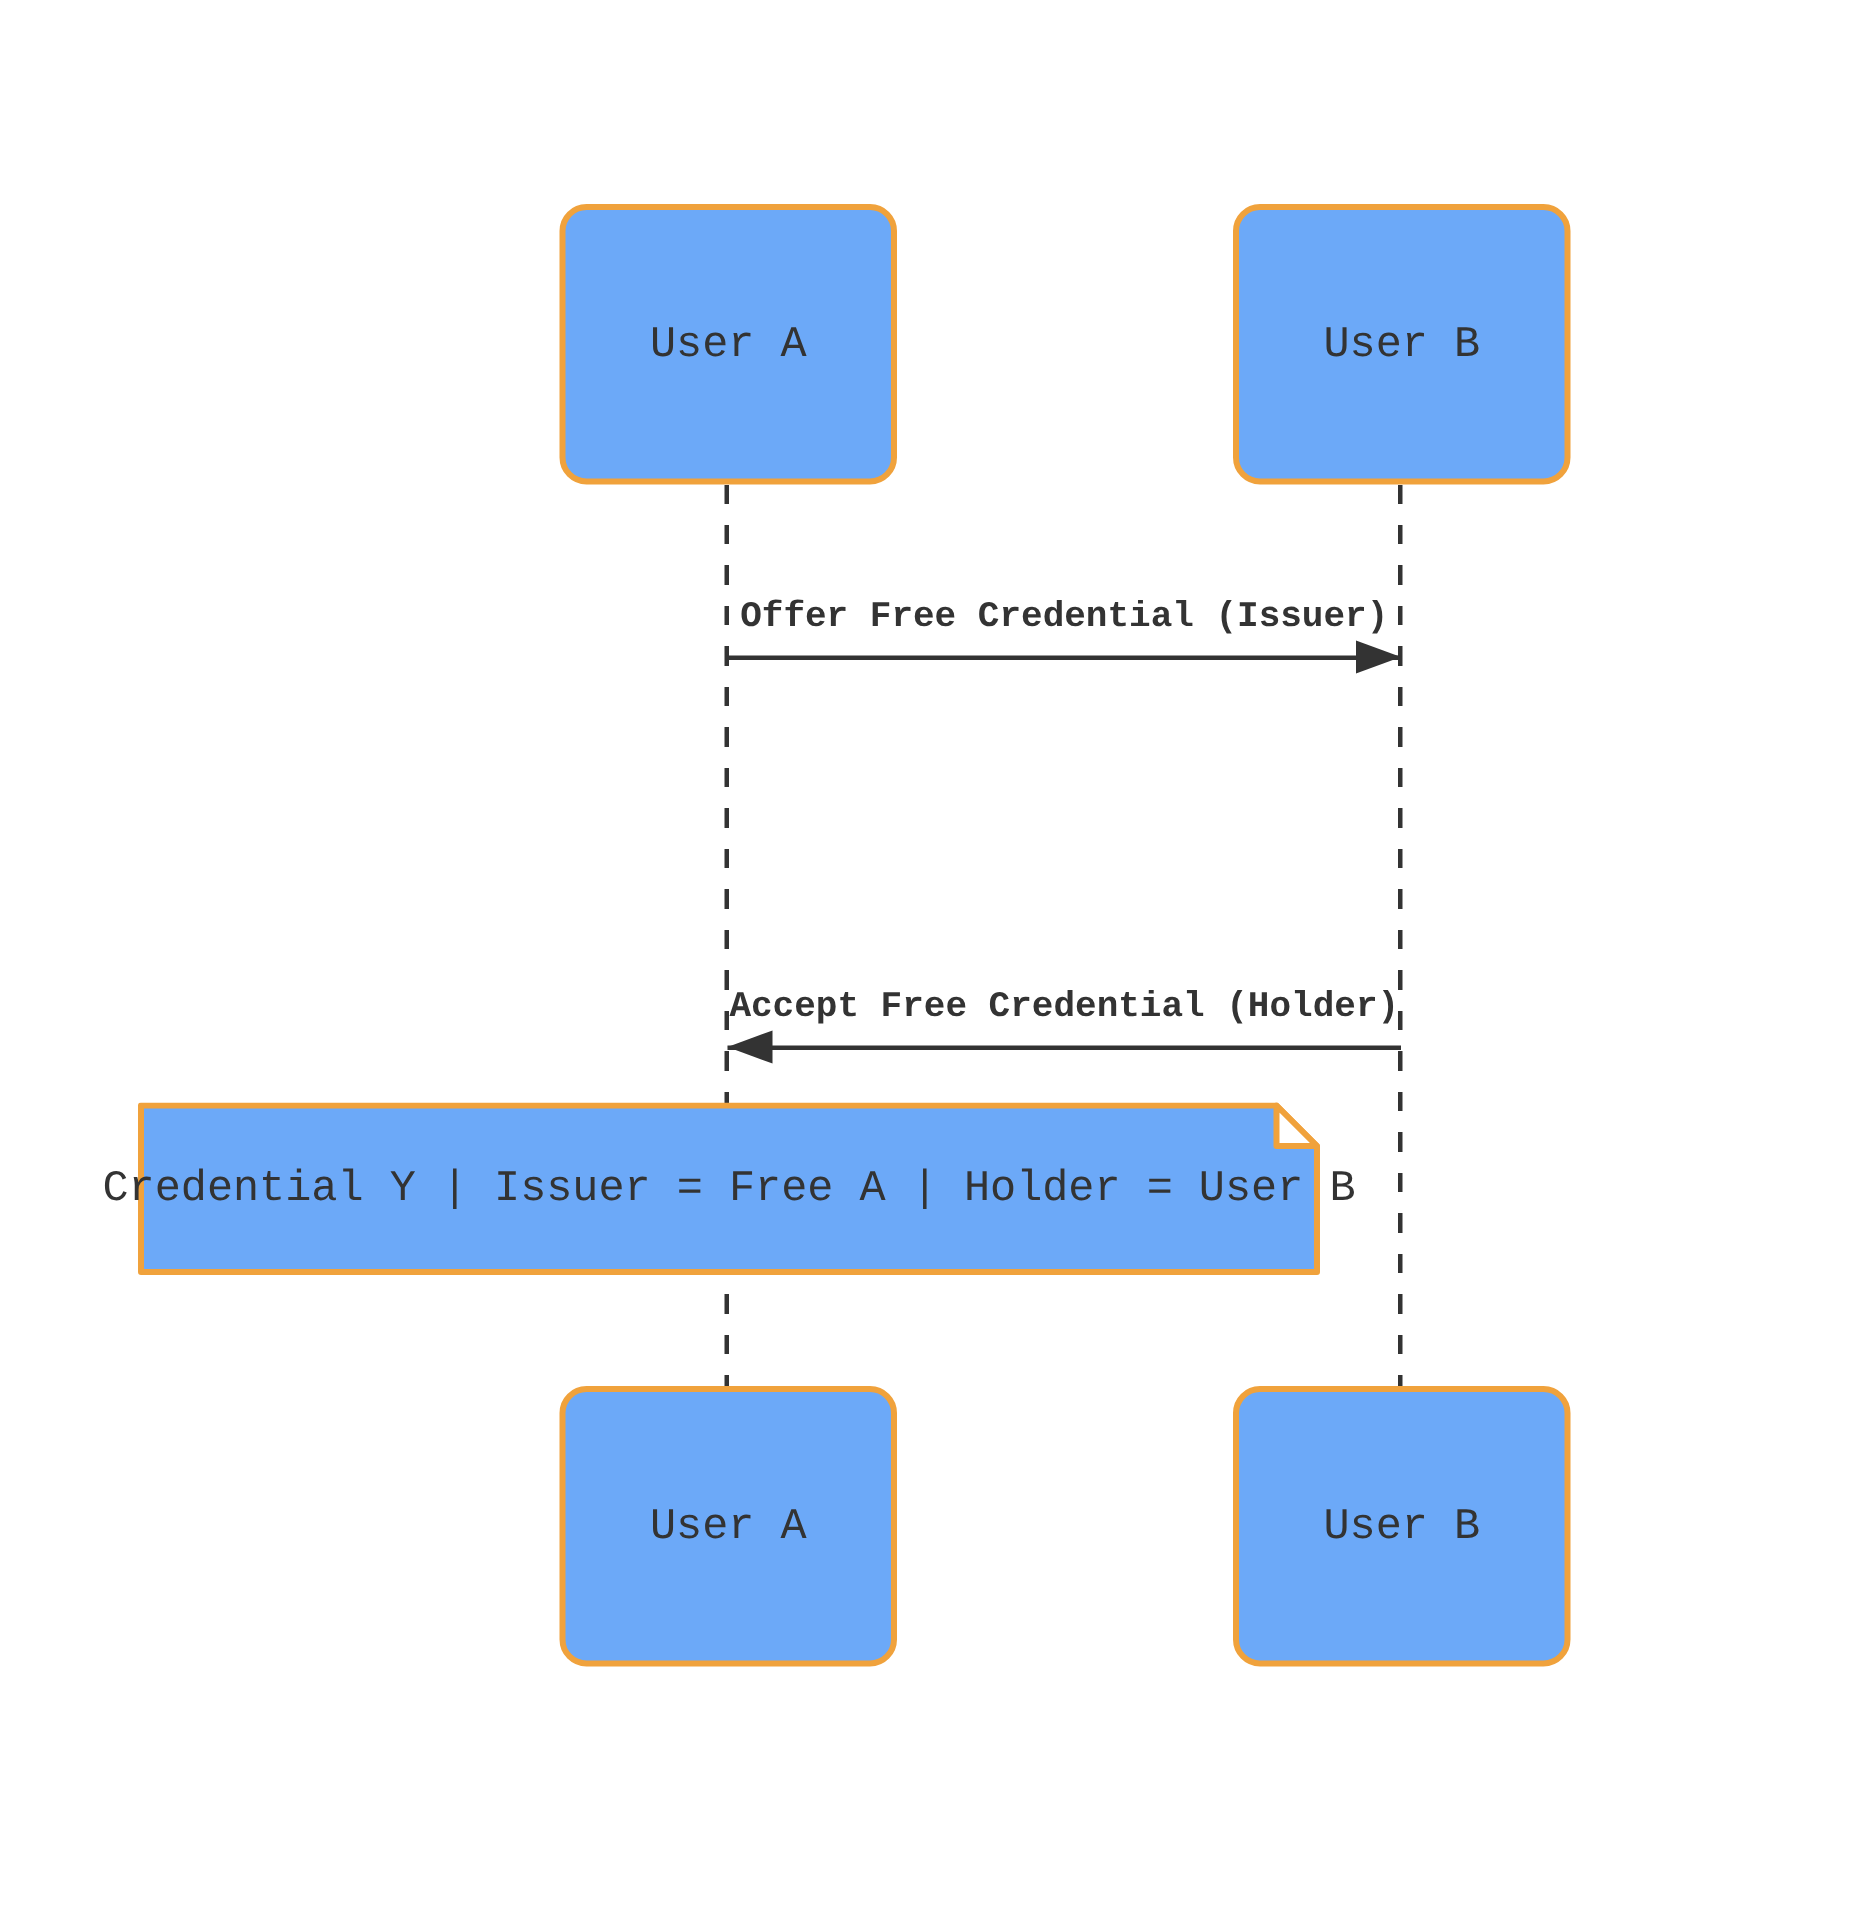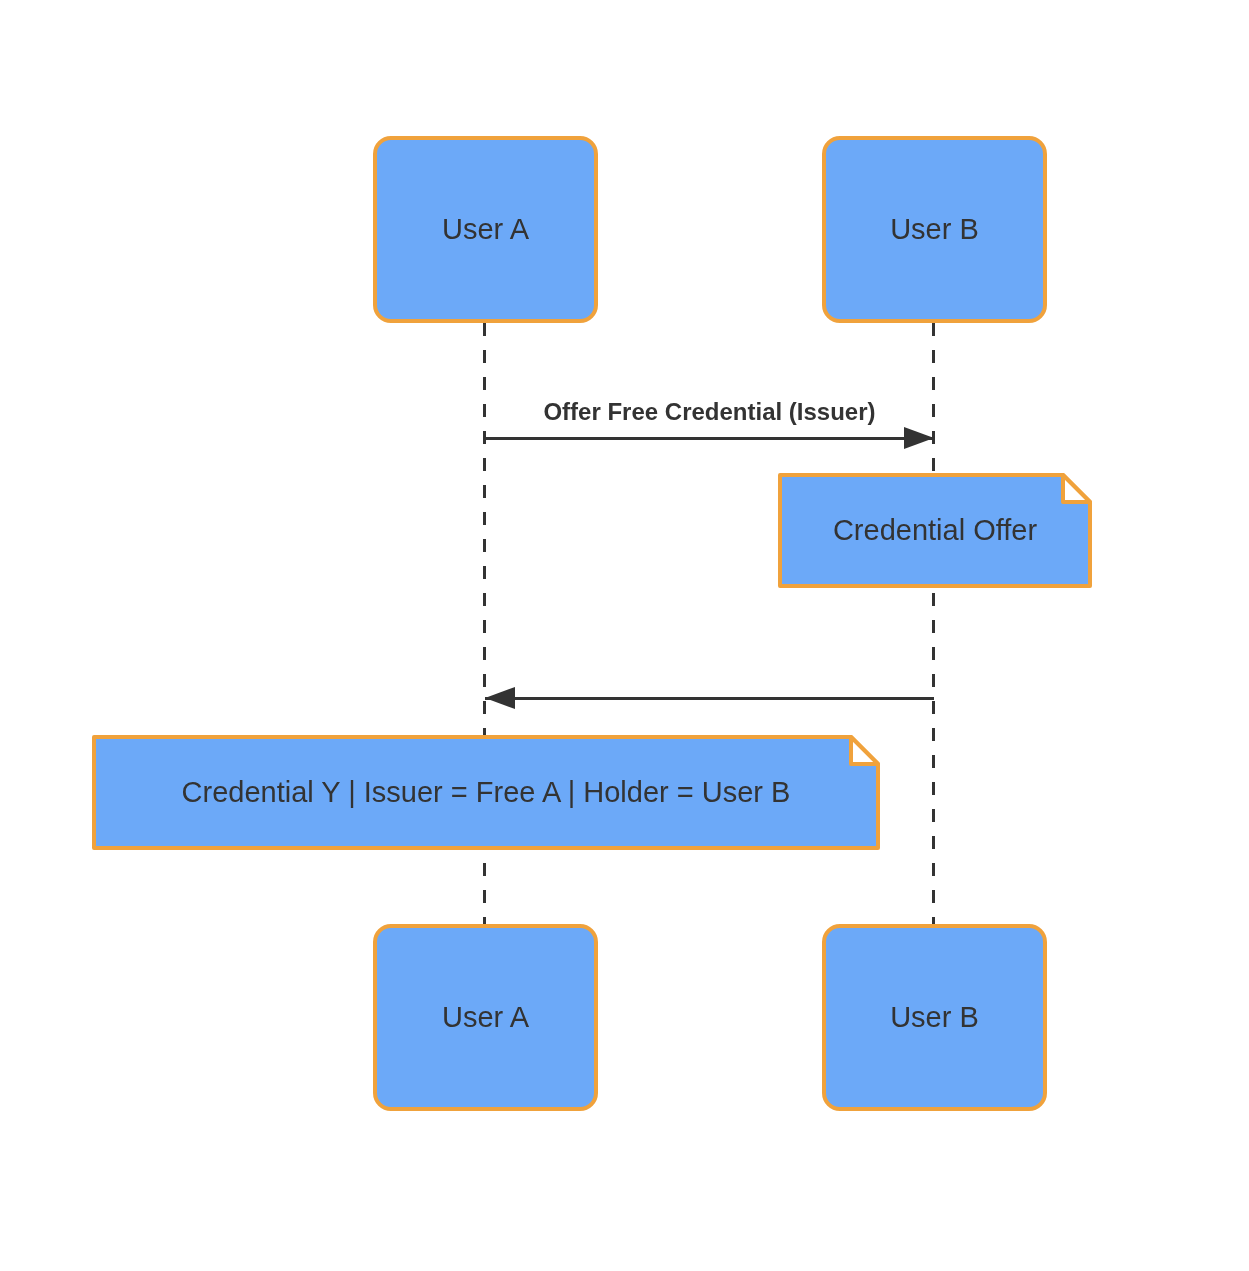--- a/index.html
+++ b/index.html
@@ -11,20 +11,21 @@
     --background:#FFFFFF;
   }
   html,body{margin:0;padding:0;}
   body{background:var(--background);font-family:"Liberation Sans",sans-serif;}
   .canvas{
     position:relative;
     width:1249px;
     height:1271px;
     background:var(--background);
     overflow:hidden;
+    font-family:Liberation Mono, monospace;
   }
   .actor-box{
     position:absolute;
     width:225px;
     height:187px;
     box-sizing:border-box;
     background:var(--shape-fill);
     border:4px solid var(--shape-border);
     border-radius:18px;
     display:flex;
@@ -95,29 +96,23 @@
   <div class="actor-box" style="left:822px;top:136px;">
     <span>User B</span>
   </div>
 
   <div class="message" style="left:485px;top:398px;width:449px;height:60px;">
     <div class="message-label">Offer Free Credential (Issuer)</div>
     <div class="message-line" style="top:39px;"></div>
     <div class="arrowhead right" style="top:29px;"></div>
   </div>
 
-  <div class="note" style="left:778px;top:473px;width:314px;height:115px;">
-    <svg width="314" height="115" viewBox="0 0 314 115">
-      <path class="note-body" d="M2,2 H285 L312,29 V113 H2 Z"></path>
-      <path class="note-fold" d="M285,2 V29 H312 Z"></path>
-    </svg>
-    <div class="note-text">Credential Offer</div>
-  </div>
 
   <div class="message" style="left:485px;top:658px;width:449px;height:60px;">
+    <div class="message-label">Accept Free Credential (Holder)</div>
     <div class="message-line" style="top:39px;"></div>
     <div class="arrowhead left" style="top:29px;"></div>
   </div>
 
   <div class="note" style="left:92px;top:735px;width:788px;height:115px;">
     <svg width="788" height="115" viewBox="0 0 788 115">
       <path class="note-body" d="M2,2 H759 L786,29 V113 H2 Z"></path>
       <path class="note-fold" d="M759,2 V29 H786 Z"></path>
     </svg>
     <div class="note-text">Credential Y | Issuer = Free A | Holder = User B</div>

